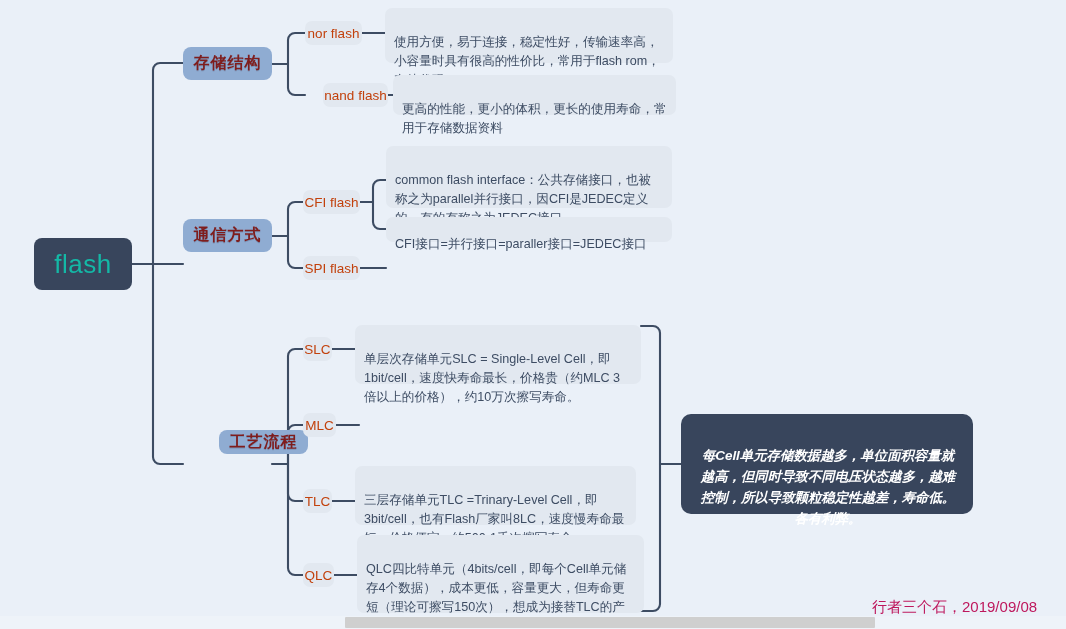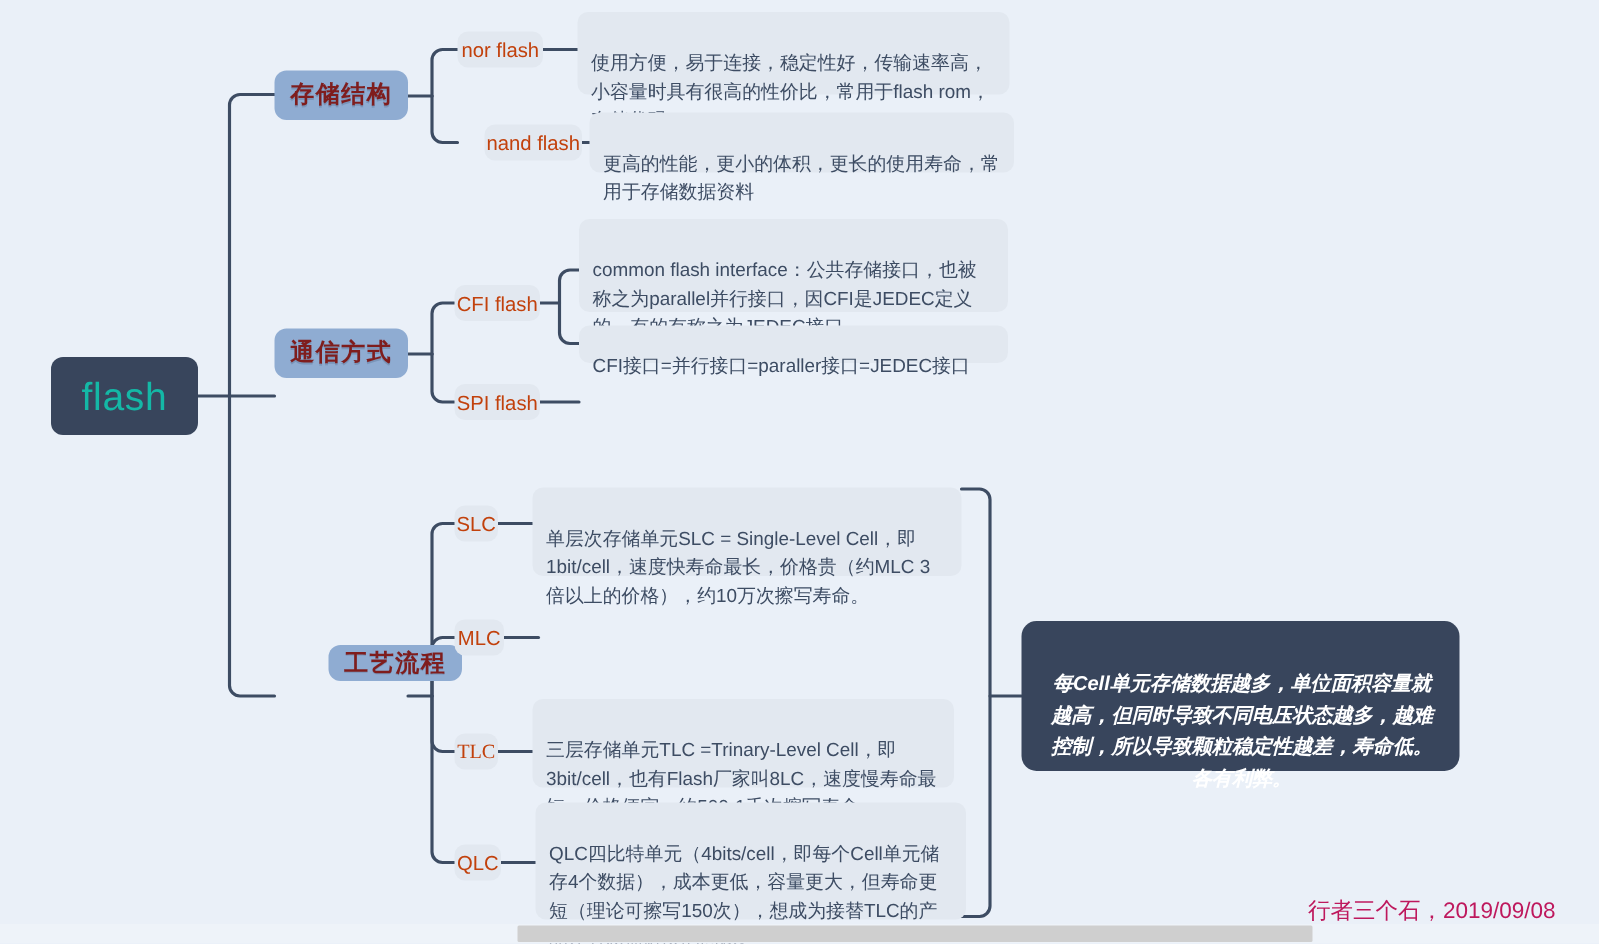--- a/index.html
+++ b/index.html
@@ -207,21 +207,21 @@
     <span>SLC</span>
   </div>
   <div class="node leaf" style="left:355px; top:325px; width:286px; height:59px;">
     <span>单层次存储单元SLC = Single-Level Cell，即1bit/cell，速度快寿命最长，价格贵（约MLC 3倍以上的价格），约10万次擦写寿命。</span>
   </div>
 
   <div class="node chip" style="left:303px; top:413px; width:33px; height:24px;">
     <span>MLC</span>
   </div>
 
-  <div class="node chip" style="left:303px; top:489px; width:29px; height:24px;font-family:Liberation Serif, serif;">
+  <div class="node chip" style="left:303px; top:489px; width:29px; height:24px;">
     <span>TLC</span>
   </div>
   <div class="node leaf" style="left:355px; top:466px; width:281px; height:59px;">
     <span>三层存储单元TLC =Trinary-Level Cell，即3bit/cell，也有Flash厂家叫8LC，速度慢寿命最短，价格便宜，约500-1千次擦写寿命。</span>
   </div>
 
   <div class="node chip" style="left:303px; top:563px; width:31px; height:24px;">
     <span>QLC</span>
   </div>
   <div class="node leaf" style="left:357px; top:535px; width:287px; height:78px;">

